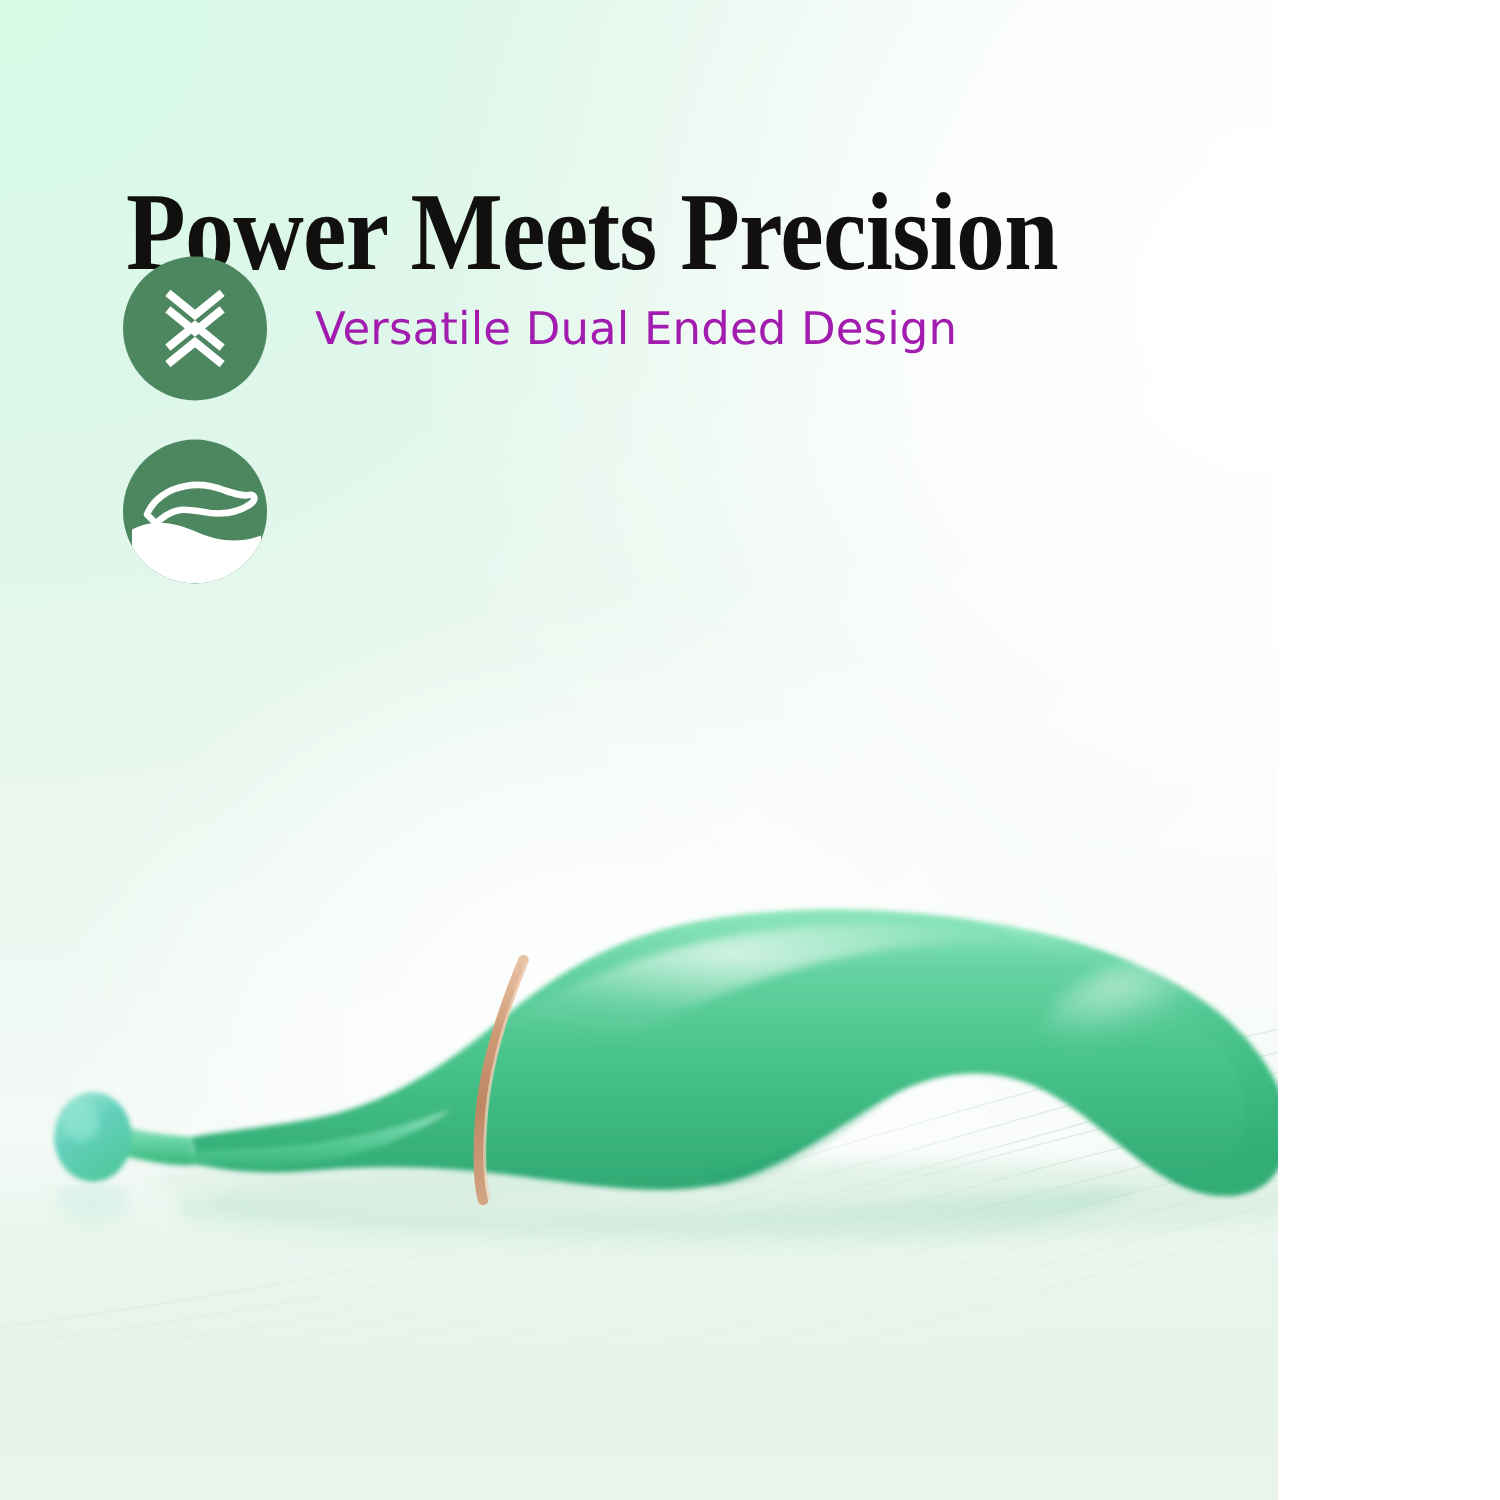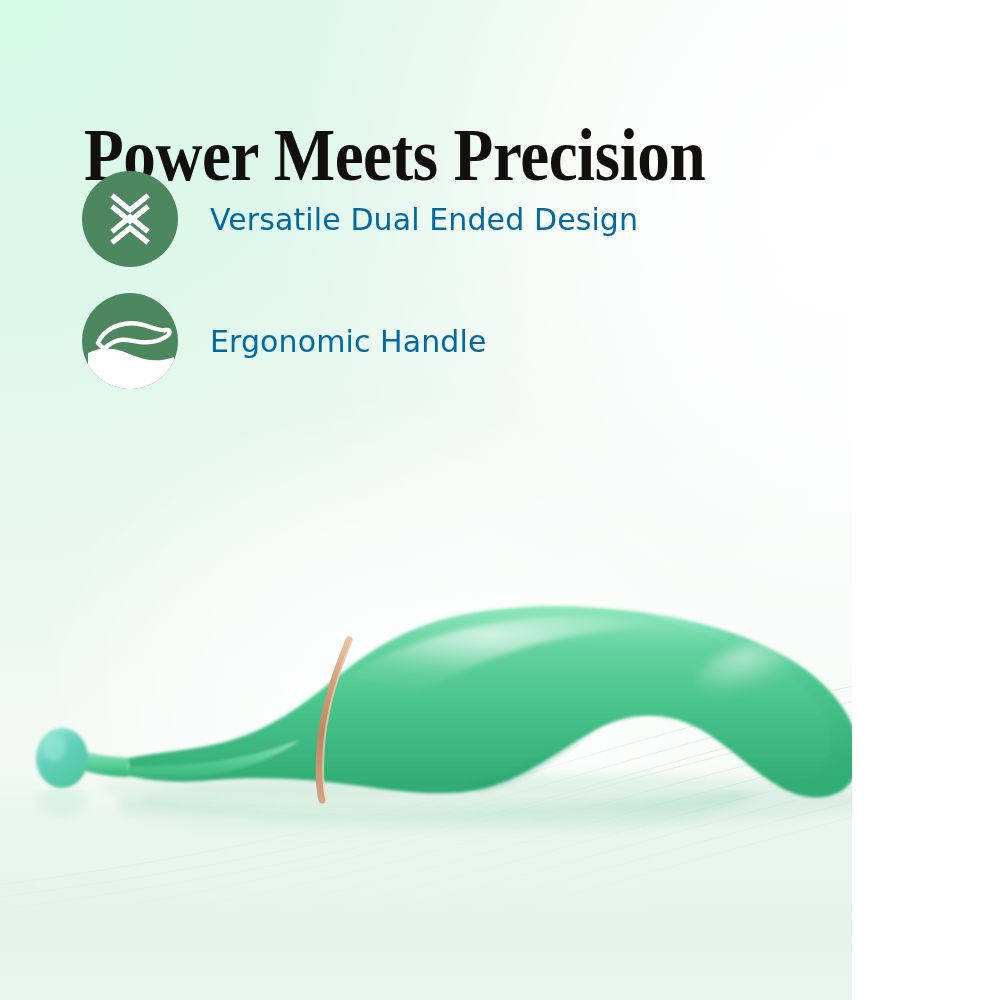--- a/index.html
+++ b/index.html
@@ -90,21 +90,21 @@
     overflow: hidden;
     position: relative;
   }
   .feature-badge svg { display: block; }
   .feature-label {
     margin-left: 32px;
     font-family: "DejaVu Sans", "Liberation Sans", sans-serif;
     font-size: 30px;
     font-weight: 400;
     letter-spacing: 0.1px;
-    color: #0369a1;
+    color: #a21caf;
     white-space: nowrap;
   }
 
   
   .product {
     position: absolute;
     left: 0;
     top: 500px;
     width: 1000px;
     height: 420px;
@@ -215,21 +215,20 @@
             <path d="M6,60 C22,52 36,56 50,62 C62,67 76,70 92,64
                      L92,96 L6,96 Z" fill="#ffffff"></path>
 
             <path d="M16,50 C20,40 30,33 42,31 C52,29 60,31 68,34
                      C74,36 80,38 84,37 C88,36 89,40 85,43
                      C78,48 68,50 58,49 C50,48 44,46 38,47
                      C32,48 26,52 22,56 Z" fill="none" stroke="#ffffff" stroke-width="4.4" stroke-linejoin="round"></path>
           </svg>
         </span>
       </div>
-      <div class="feature-label">Ergonomic Handle</div>
     </div>
   </div>
 
   <svg class="product" viewBox="0 0 1000 420" width="1000" height="420" aria-hidden="true">
     <defs>
       <linearGradient id="bodyGrad" x1="0" y1="0" x2="0" y2="1">
         <stop offset="0%" stop-color="#8fe6bd"></stop>
         <stop offset="22%" stop-color="#63d2a0"></stop>
         <stop offset="55%" stop-color="#46c289"></stop>
         <stop offset="85%" stop-color="#36b079"></stop>

